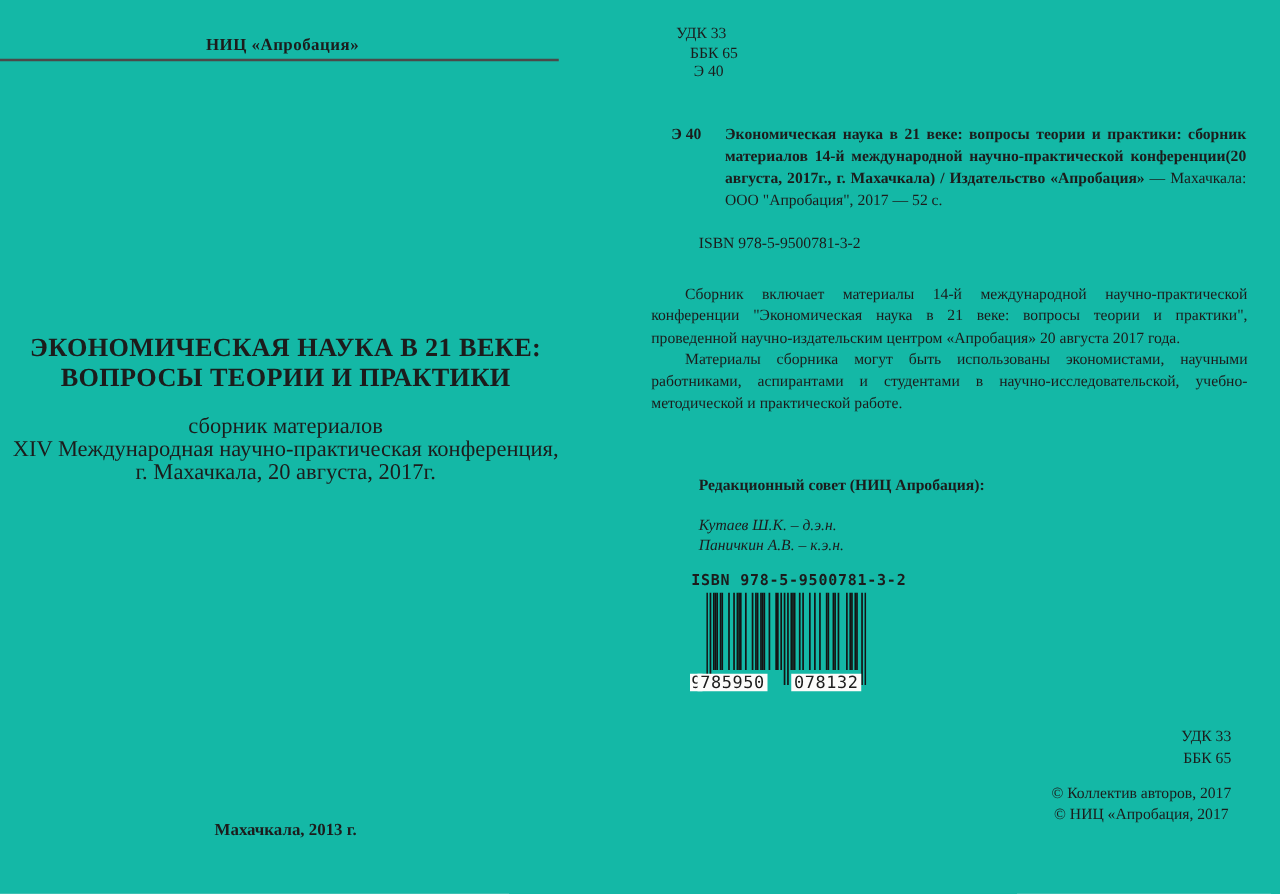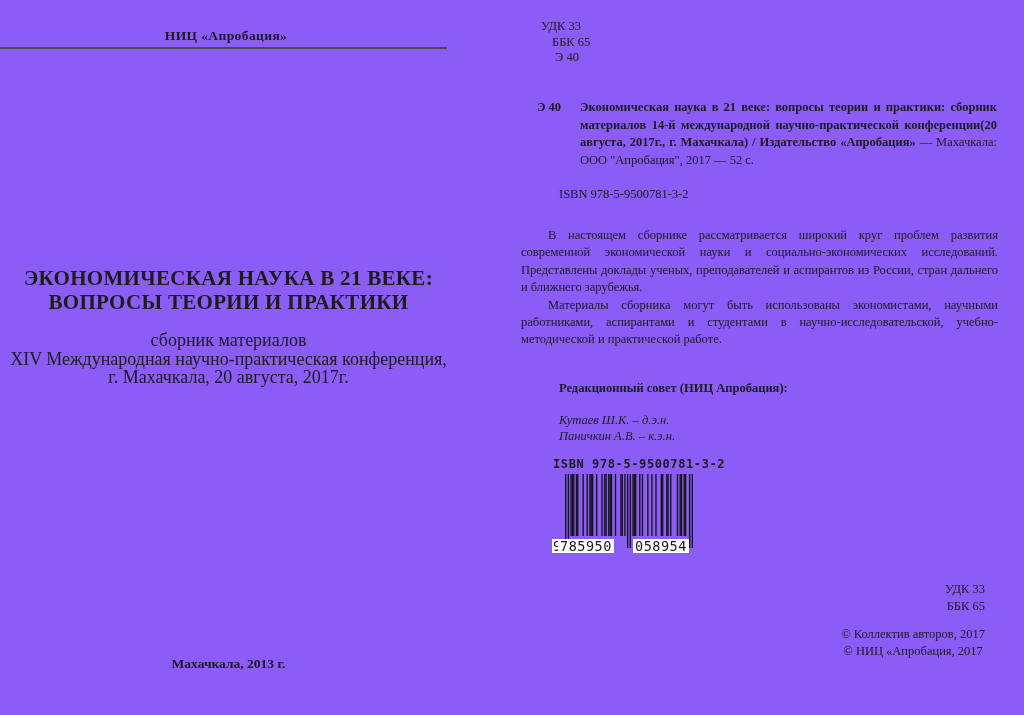--- a/index.html
+++ b/index.html
@@ -4,21 +4,21 @@
 <style>
   html,body{margin:0;padding:0;}
   body{
     width:1024px;height:715px;
     background:#e9e9e9;
     font-family:"Liberation Serif","DejaVu Serif",serif;
     color:#1c1c1c;
   }
   .spread{
     position:relative;width:1024px;height:715px;
-    background:#8b5cf6;overflow:hidden;
+    background:#14b8a6;overflow:hidden;
   }
   .abs{position:absolute;}
   
   .left-header{
     top:28px;left:0;width:452px;text-align:center;
     font-weight:bold;font-size:13.5px;letter-spacing:.4px;
   }
   .left-rule{
     top:47px;left:0;width:447px;height:0;
     border-top:2px solid #4a4a4a;
@@ -104,21 +104,21 @@
   </div>
 
   <div class="abs citation">
     <div class="cit-label">Э 40</div>
     <div class="cit-text"><span class="cit-bold">Экономическая наука в 21 веке: вопросы теории и практики: сборник материалов 14-й международной научно-практической конференции(20 августа, 2017г., г. Махачкала) / Издательство «Апробация»</span><span> — Махачкала: ООО "Апробация", 2017 — 52 с.</span></div>
   </div>
 
   <div class="abs isbn-line">ISBN 978-5-9500781-3-2</div>
 
   <div class="abs annotation">
-    <p>В настоящем сборнике рассматривается широкий круг проблем развития современной экономической науки и социально-экономических исследований. Представлены доклады ученых, преподавателей и аспирантов из России, стран дальнего и ближнего зарубежья.</p>
+    <p>Сборник включает материалы 14-й международной научно-практической конференции "Экономическая наука в 21 веке: вопросы теории и практики", проведенной научно-издательским центром «Апробация» 20 августа 2017 года.</p>
     <p>Материалы сборника могут быть использованы экономистами, научными работниками, аспирантами и студентами в научно-исследовательской, учебно-методической и практической работе.</p>
   </div>
 
   <div class="abs editorial">
     <div class="ed-head">Редакционный совет (НИЦ Апробация):</div>
     <div class="ed-member">Кутаев Ш.К. – д.э.н.</div>
     <div class="ed-member">Паничкин А.В. – к.э.н.</div>
   </div>
 
   <div class="abs barcode-block">
@@ -166,21 +166,21 @@
           <rect x="83" y="0" width="1" height="62" fill="#141414"></rect>
           <rect x="85" y="0" width="1" height="62" fill="#141414"></rect>
           <rect x="86" y="0" width="1" height="62" fill="#141414"></rect>
           <rect x="88" y="0" width="1" height="62" fill="#141414"></rect>
           <rect x="89" y="0" width="1" height="62" fill="#141414"></rect>
           <rect x="92" y="0" width="1" height="74" fill="#141414"></rect>
           <rect x="94" y="0" width="1" height="74" fill="#141414"></rect>
         </svg>
       <span class="bc-digit bc-d-left">9</span>
       <span class="bc-digit bc-d-mid">785950</span>
-      <span class="bc-digit bc-d-right">058954</span>
+      <span class="bc-digit bc-d-right">078132</span>
     </div>
   </div>
 
   <div class="abs udk-bottom">
     <div>УДК 33</div>
     <div>ББК 65</div>
   </div>
 
   <div class="abs copyright">
     <div>© Коллектив авторов, 2017</div>

